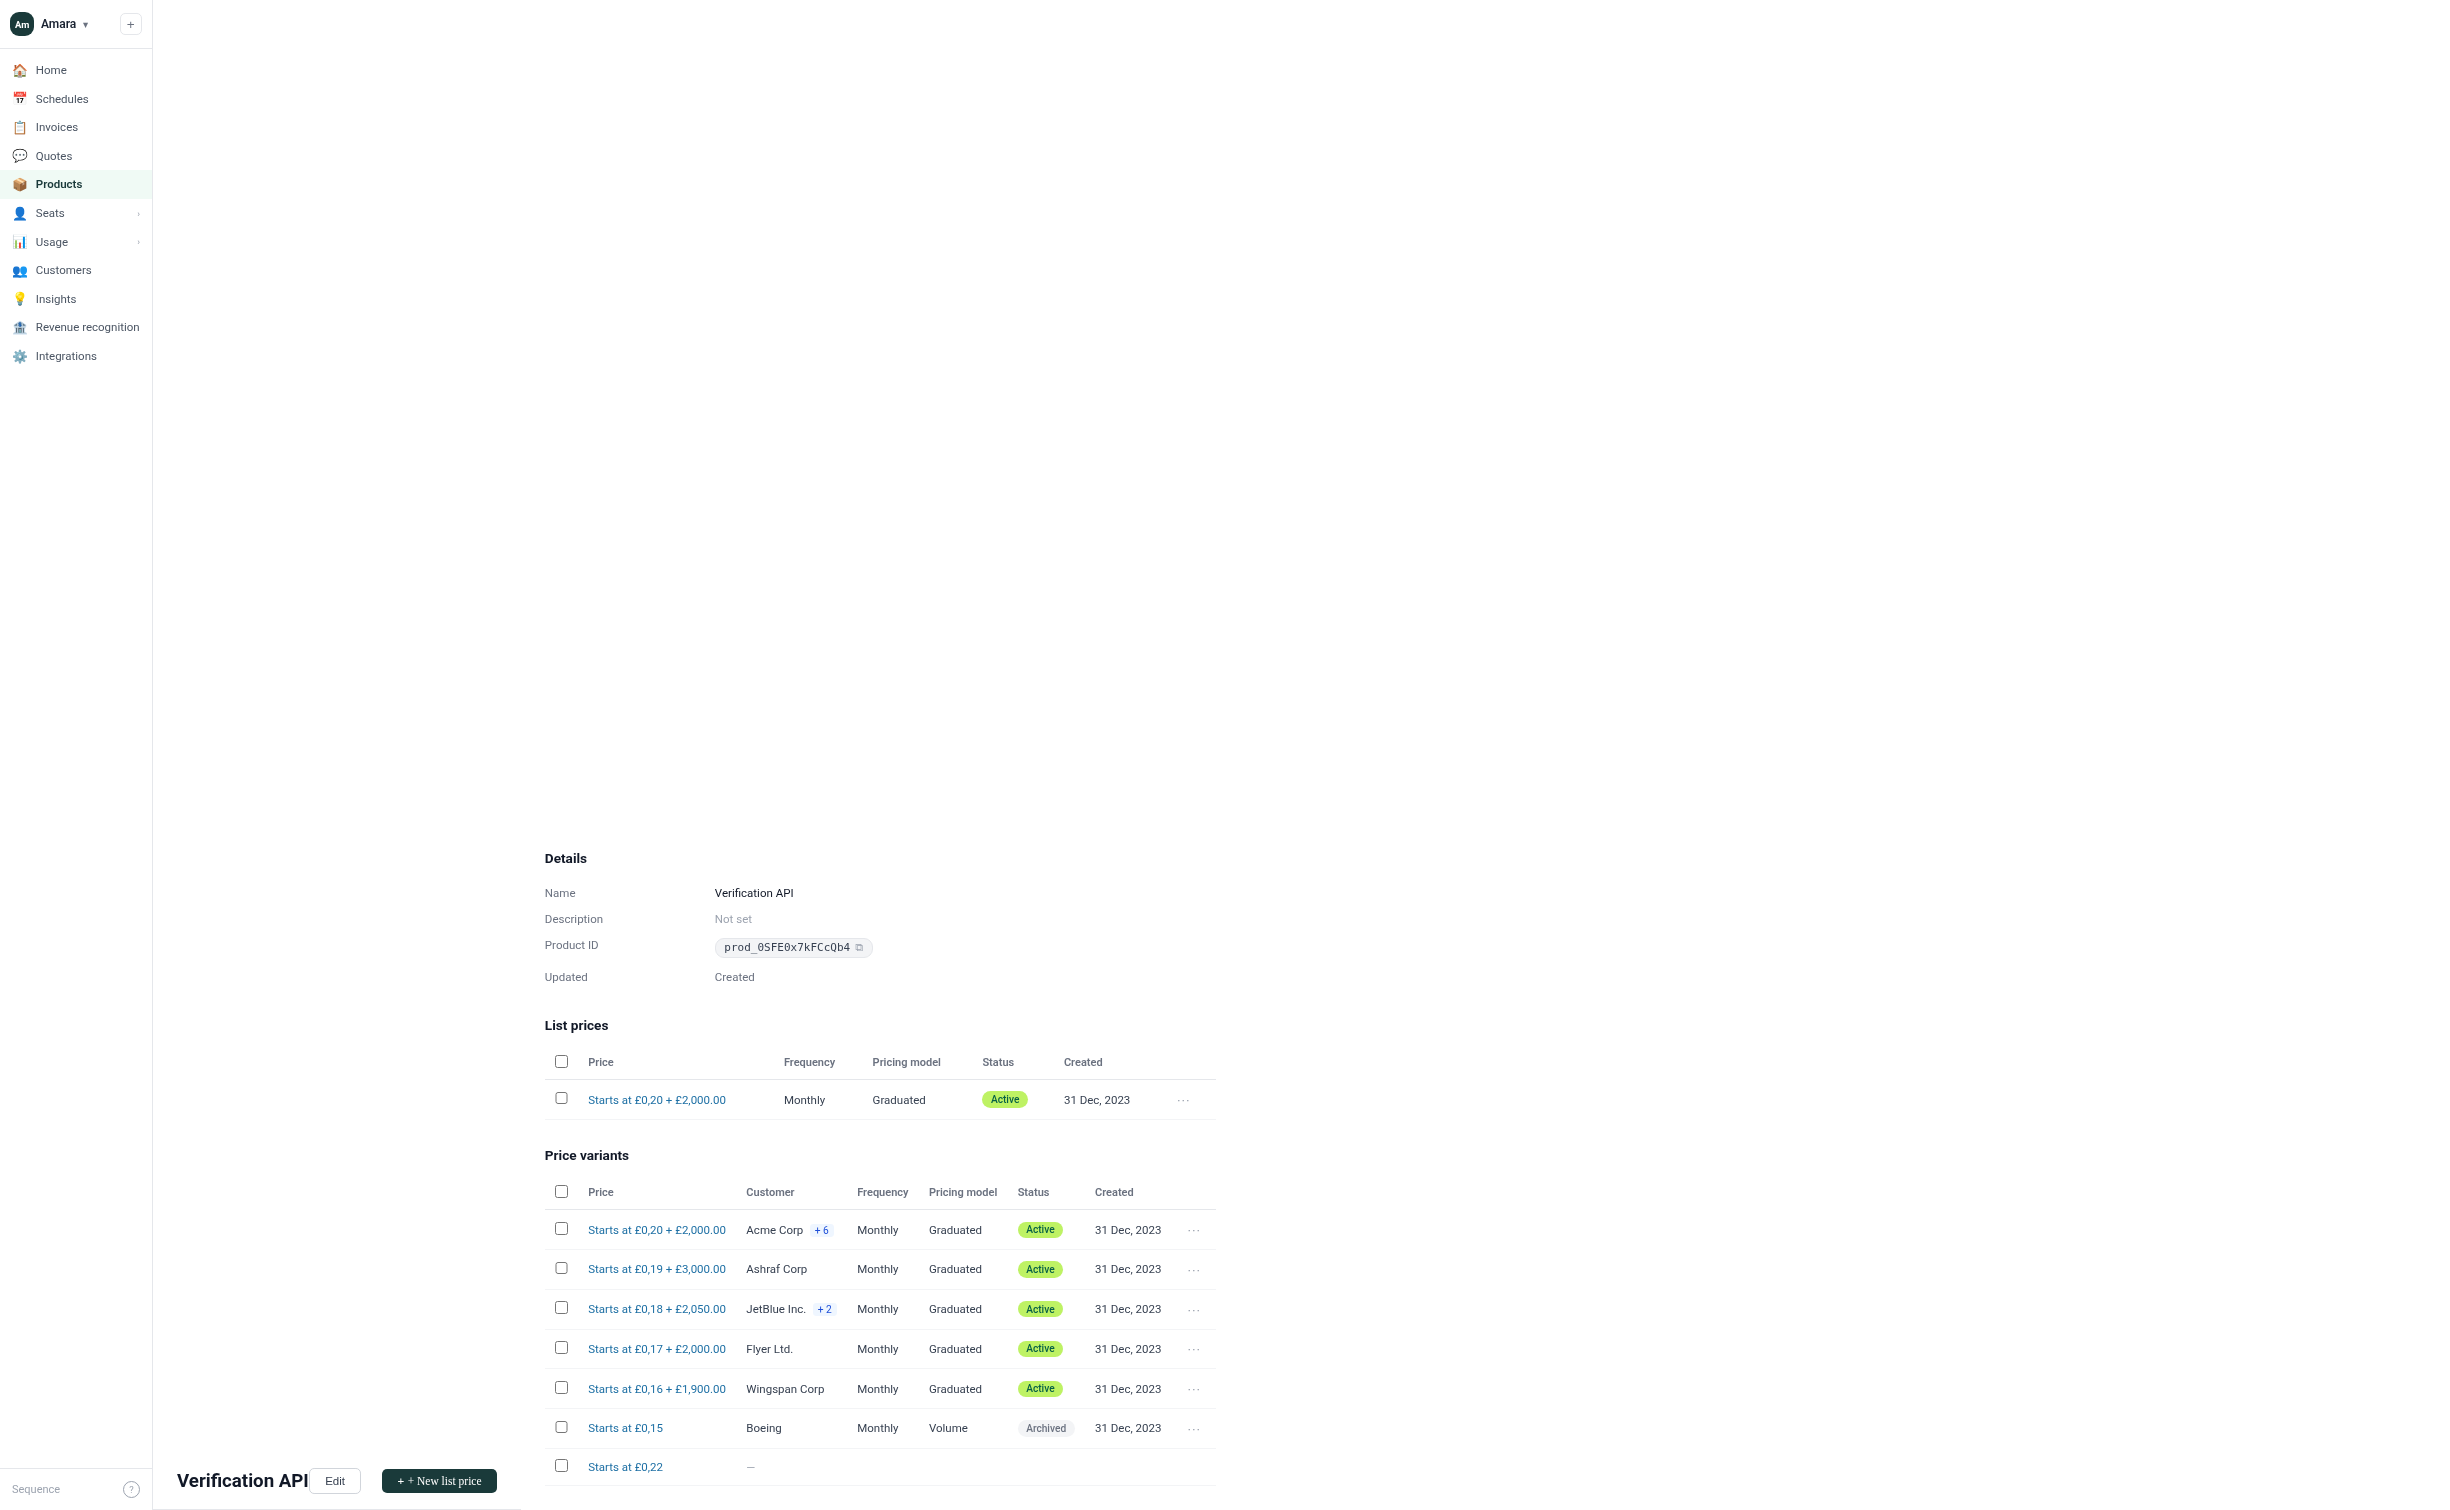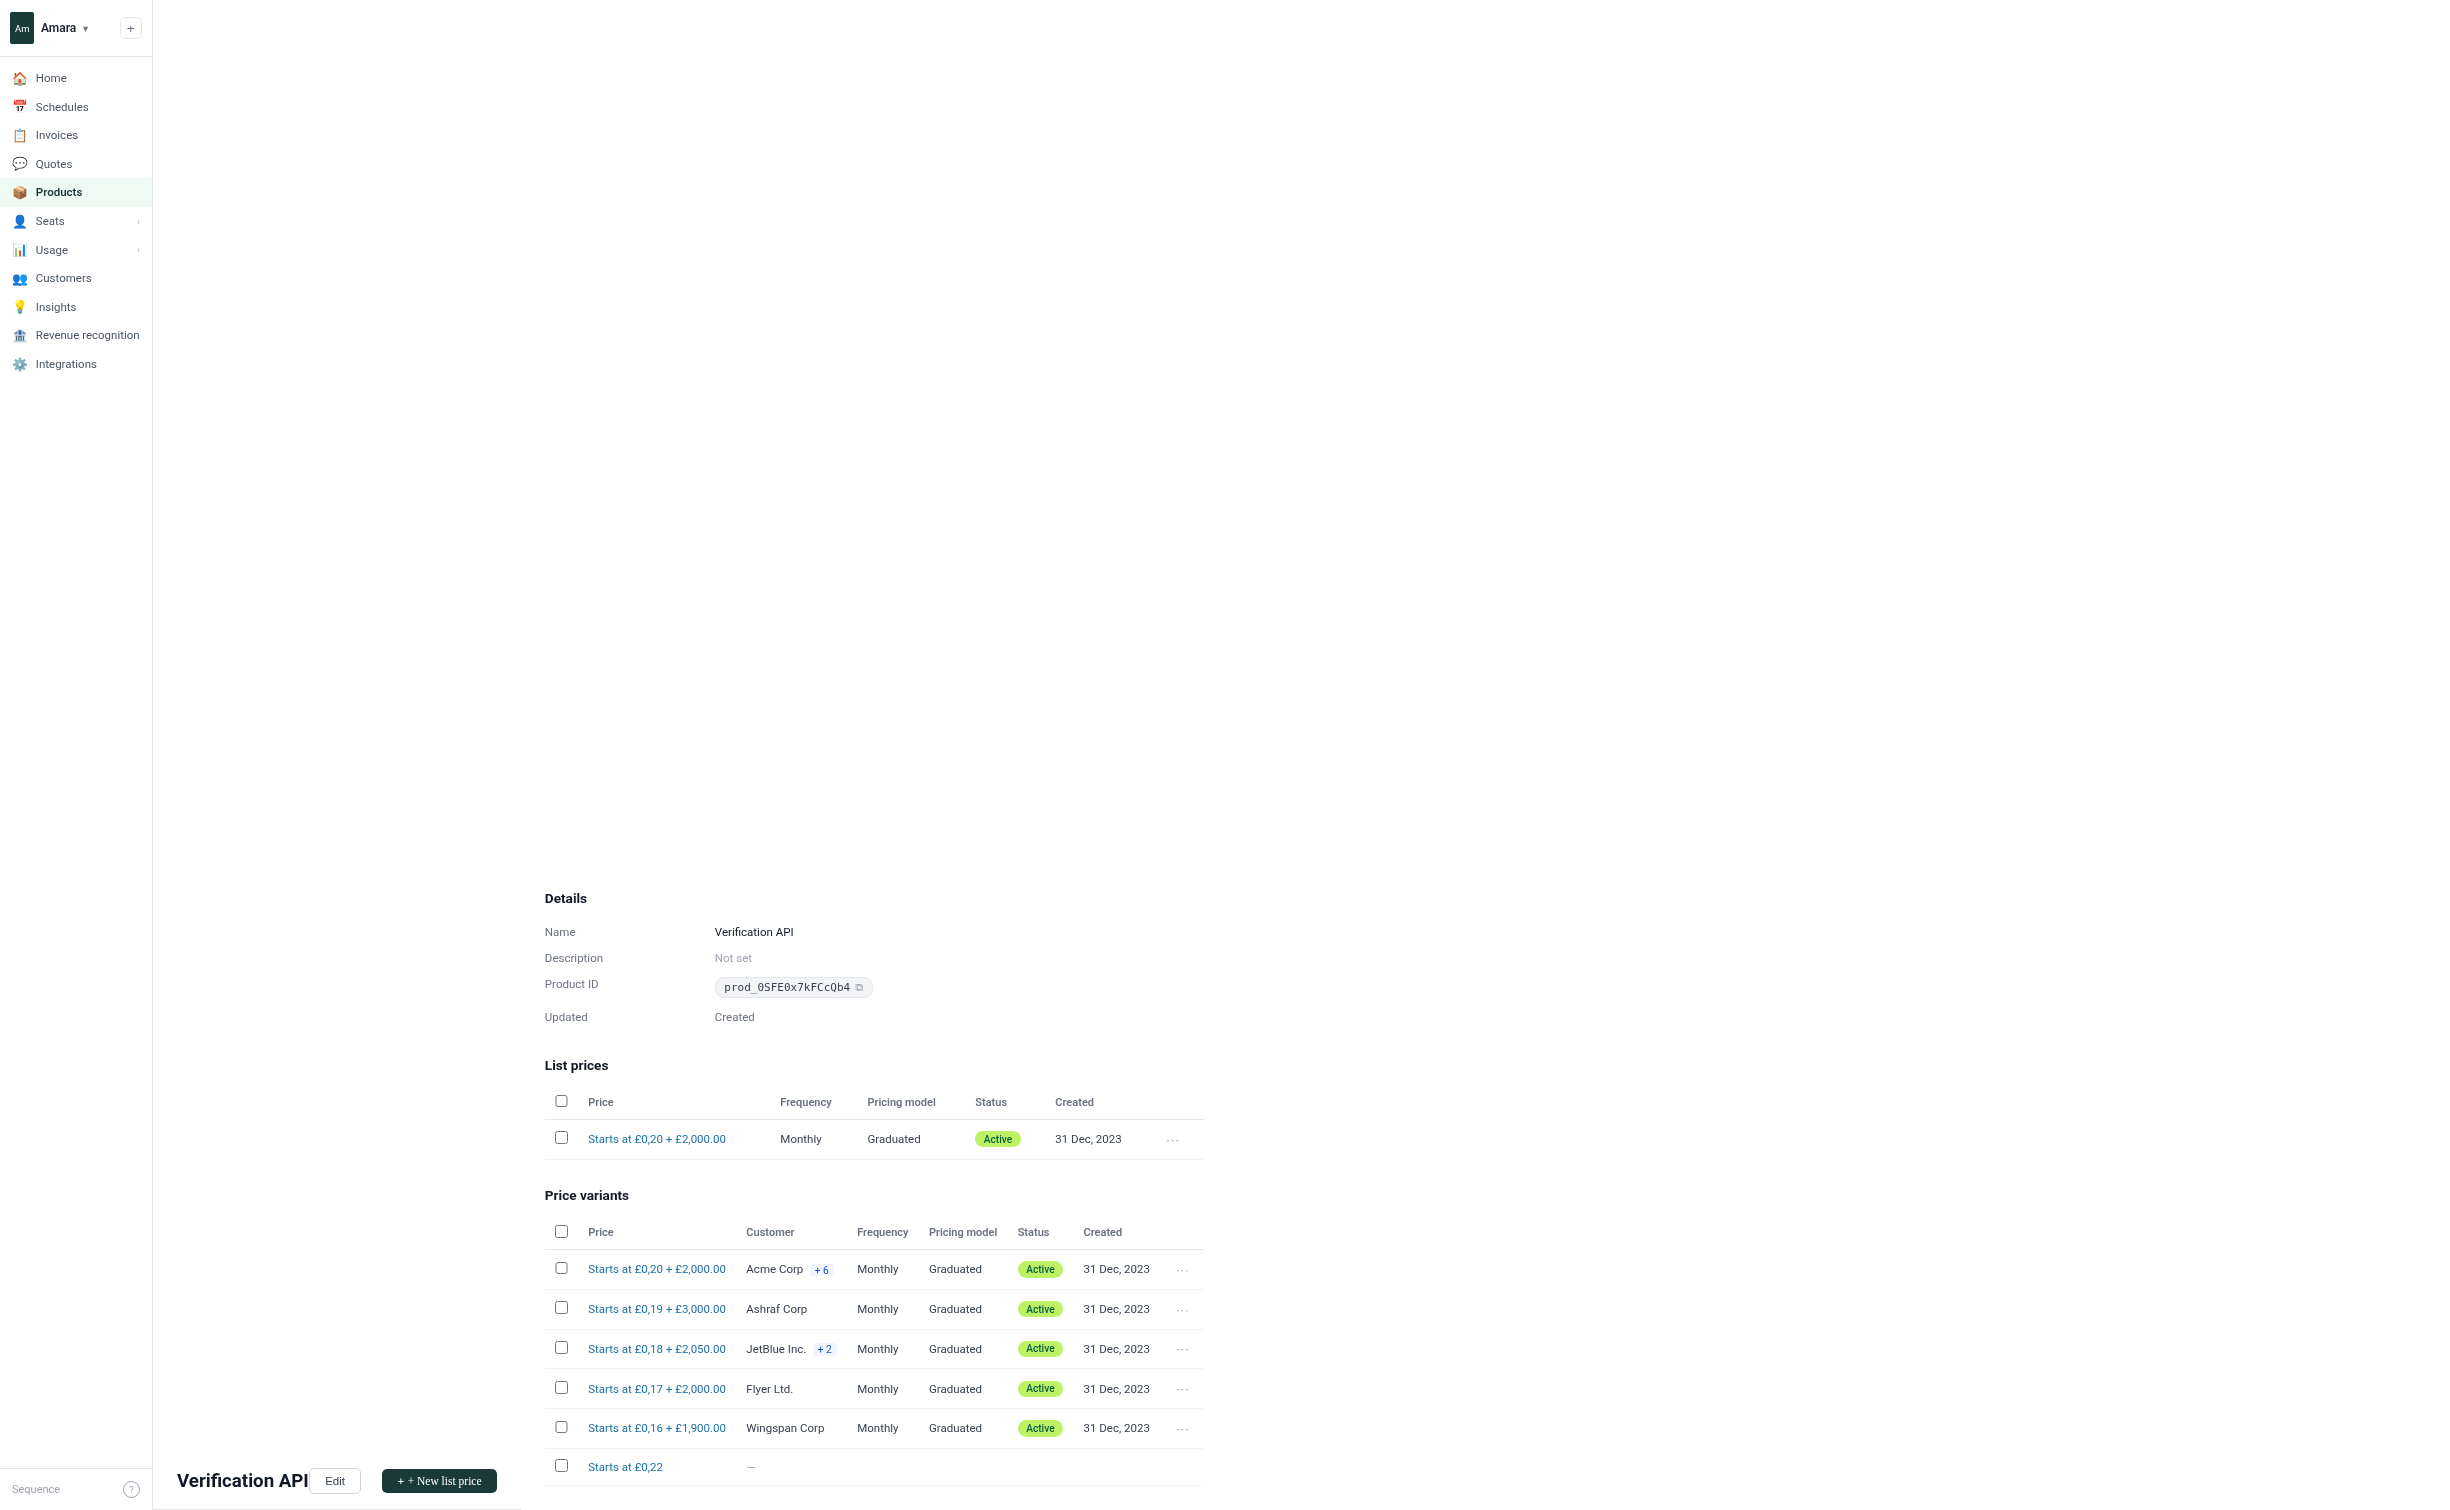--- a/index.html
+++ b/index.html
@@ -24,26 +24,26 @@
       border-bottom: 0.9px solid #e5e7eb;
     }
     .sidebar-brand {
       display: flex;
       align-items: center;
       gap: 6.8px;
       cursor: pointer;
     }
     .avatar {
       width: 24px;
-      height: 32px;
+      height: 24px;
       background: #1a3a3a;
-      border-radius: 2px;
+      border-radius: 9px;
       color: #fff;
       font-size: 9.4px;
-      font-weight: 400;
+      font-weight: 700;
       display: flex;
       align-items: center;
       justify-content: center;
     }
     .brand-name {
       font-weight: 600;
       font-size: 12px;
     }
     .chevron-icon {
       color: #6b7280;
@@ -469,20 +469,30 @@
             <td><input type="checkbox" class="checkbox" style=""></td>
             <td class="price-link">Starts at £0,16 + £1,900.00</td>
             <td>Wingspan Corp</td>
             <td>Monthly</td>
             <td>Graduated</td>
             <td><span class="status-badge status-active">Active</span></td>
             <td>31 Dec, 2023</td>
             <td><button class="more-btn">···</button></td>
           </tr>
 
+          <tr>
+            <td><input type="checkbox" class="checkbox" style=""></td>
+            <td class="price-link">Starts at £0,15</td>
+            <td>Boeing</td>
+            <td>Monthly</td>
+            <td>Volume</td>
+            <td><span class="status-badge status-archived">Archived</span></td>
+            <td>31 Dec, 2023</td>
+            <td><button class="more-btn">···</button></td>
+          </tr>
 
           <tr>
             <td><input type="checkbox" class="checkbox" style=""></td>
             <td class="price-link">Starts at £0,22</td>
             <td><span class="dash">—</span></td>
             <td></td>
             <td></td>
             <td></td>
             <td></td>
             <td></td>

